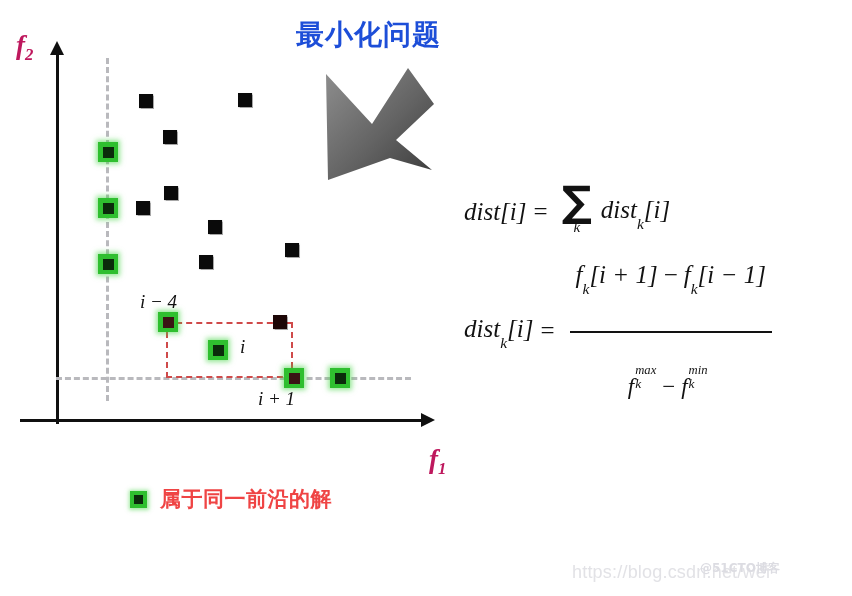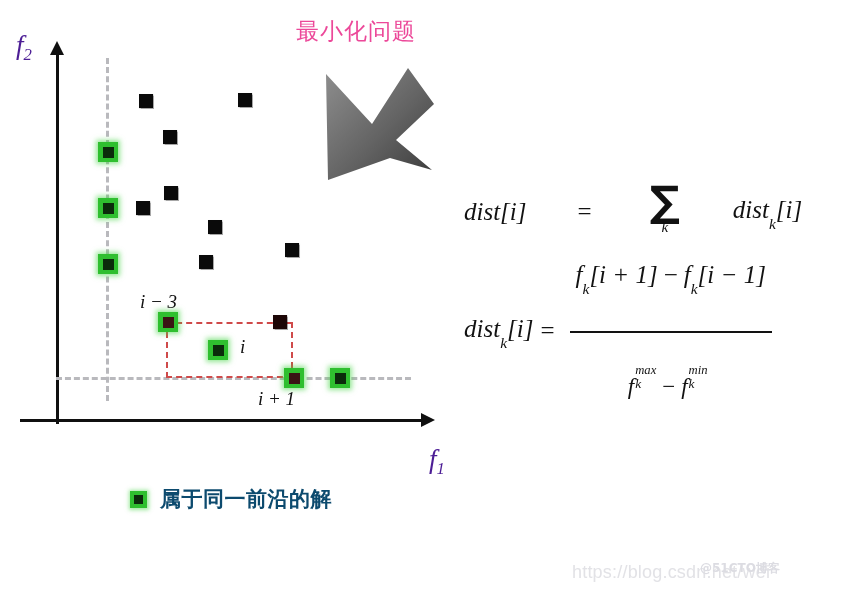--- a/index.html
+++ b/index.html
@@ -17,23 +17,23 @@
     background: #ffffff;
     overflow: hidden;
   }
 
   
   .cn-title {
     position: absolute;
     left: 296px;
     top: 16px;
     font-family: "DejaVu Sans", "Liberation Sans", sans-serif;
-    font-size: 23px;
-    font-weight: 400;
-    color: #ec4899;
+    font-size: 28px;
+    font-weight: 700;
+    color: #1d4ed8;
     letter-spacing: 1px;
     white-space: nowrap;
   }
 
   
   .axis-line {
     position: absolute;
     background: #101010;
   }
   .y-axis {
@@ -66,22 +66,23 @@
     border-top: 7px solid transparent;
     border-bottom: 7px solid transparent;
     border-left: 14px solid #101010;
   }
 
   .axis-label {
     position: absolute;
     font-family: "Liberation Serif", "DejaVu Serif", serif;
     font-style: italic;
     font-size: 27px;
-    color: #4c1d95;
-    white-space: nowrap;
+    color: #be185d;
+    white-space: nowrap;
+    font-weight: bold;
   }
   .axis-label sub {
     font-size: 0.62em;
     font-style: italic;
   }
   .lbl-f2 { left: 16px; top: 30px; }
   .lbl-f1 { left: 429px; top: 444px; }
 
   
   .guide-v {
@@ -192,39 +193,39 @@
     content: "";
     width: 9px;
     height: 9px;
     background: #0b2a0b;
     display: block;
   }
   .legend-text {
     font-family: "DejaVu Sans", "Liberation Sans", sans-serif;
     font-size: 21px;
     font-weight: 700;
-    color: #0c4a6e;
+    color: #ef4444;
     letter-spacing: 0.5px;
     white-space: nowrap;
   }
 
   
   .formula-area {
     position: absolute;
     left: 464px;
     top: 188px;
     font-family: "Liberation Serif", "DejaVu Serif", serif;
     color: #121212;
   }
   .formula {
     display: flex;
     align-items: center;
     white-space: nowrap;
   }
-  .formula.f1 { font-size: 25px; gap: 44px; }
+  .formula.f1 { font-size: 25px; }
   .formula.f2 { font-size: 25px; margin-top: 24px; }
 
   .mi { font-style: italic; }
   .mo { font-style: normal; }
   .sub {
     font-size: 0.62em;
     font-style: italic;
     vertical-align: sub;
     position: relative;
     top: 0.33em;
@@ -369,21 +370,21 @@
   <div class="pt pt-black tinted" style="left:273px; top:315px;"></div>
 
   <div class="pt pt-green" style="left:98px; top:142px;"></div>
   <div class="pt pt-green" style="left:98px; top:198px;"></div>
   <div class="pt pt-green" style="left:98px; top:254px;"></div>
   <div class="pt pt-green tinted" style="left:158px; top:312px;"></div>
   <div class="pt pt-green" style="left:208px; top:340px;"></div>
   <div class="pt pt-green tinted" style="left:284px; top:368px;"></div>
   <div class="pt pt-green" style="left:330px; top:368px;"></div>
 
-  <div class="idx-label idx-im1">i − 3</div>
+  <div class="idx-label idx-im1">i − 4</div>
   <div class="idx-label idx-i">i</div>
   <div class="idx-label idx-ip1">i + 1</div>
 
   <div class="legend">
     <span class="legend-swatch"></span>
     <span class="legend-text">属于同一前沿的解</span>
   </div>
 
   <div class="formula-area">
 

